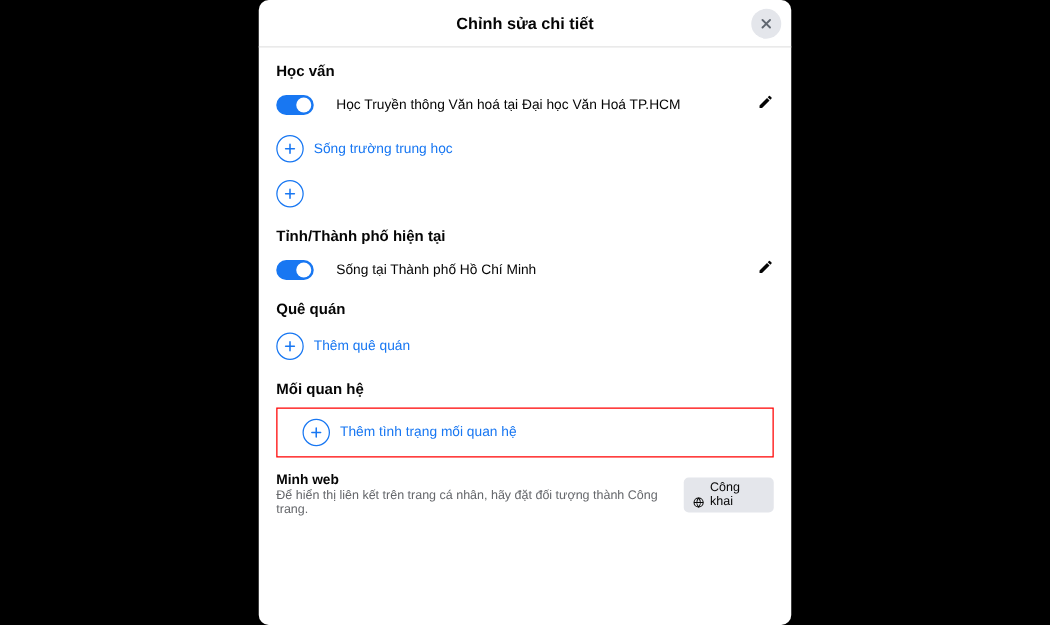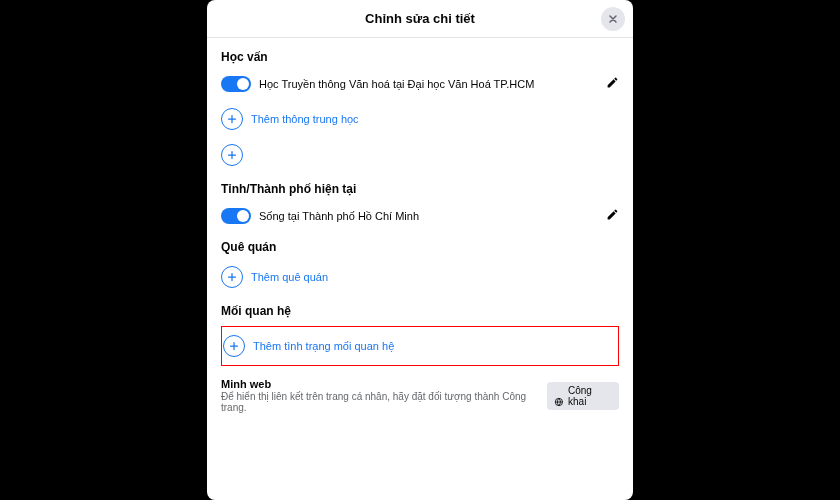--- a/index.html
+++ b/index.html
@@ -42,40 +42,40 @@
   }
   .plus-icon {
     width: 22px; height: 22px; border-radius: 50%;
     border: 1.6px solid #1877f2;
     display: flex; align-items: center; justify-content: center;
     flex-shrink: 0;
   }
   .plus-icon svg { width: 12px; height: 12px; }
   .add-label { font-size: 11px; color: #1877f2; font-weight: 500; }
   .toggle-row {
-    display: flex; align-items: center; gap: 8px;
+    display: flex; align-items: center; gap: 18px;
     padding: 4px 0; position: relative;
   }
   .toggle {
     width: 30px; height: 16px; border-radius: 10px;
     background: #1877f2; position: relative; flex-shrink: 0;
   }
   .toggle::after {
     content: ""; position: absolute; right: 2px; top: 2px;
     width: 12px; height: 12px; border-radius: 50%; background: #fff;
   }
   .toggle-label { font-size: 11px; color: #050505; }
   .edit-icon {
     position: absolute; right: 0; top: 50%; transform: translateY(-50%);
     cursor: pointer;
   }
   .edit-icon svg { width: 13px; height: 13px; }
   .highlight-box {
     border: 1.5px solid #ff0000;
-    padding: 4px 1px;
+    padding: 4px 20px;
   }
   .info-block { margin-top: 12px; }
   .info-title-row { display: flex; align-items: center; justify-content: space-between; }
   .info-title { font-size: 11px; font-weight: 600; color: #050505; }
   .info-desc { font-size: 10px; color: #65676b; margin-top: 1px; }
   .audience-btn {
     display: flex; align-items: flex-end; gap: 4px;
     background: #e4e6eb; border-radius: 4px; padding: 3px 7px;
     font-size: 10px; color: #050505; font-weight: 500; cursor: pointer;
   }
@@ -123,21 +123,21 @@
           </svg>
       </div>
     </div>
 
     <div class="add-row" style="margin-top:8px;">
       <div class="plus-icon">
         <svg viewBox="0 0 24 24" fill="none" stroke="#1877f2" stroke-width="2.5" stroke-linecap="round">
             <path d="M12 5v14M5 12h14"></path>
           </svg>
       </div>
-      <span class="add-label">Thêm thông trung học</span>
+      <span class="add-label">Sống trường trung học</span>
     </div>
 
     <div class="add-row" style="margin-top:6px;">
       <div class="plus-icon">
         <svg viewBox="0 0 24 24" fill="none" stroke="#1877f2" stroke-width="2.5" stroke-linecap="round">
             <path d="M12 5v14M5 12h14"></path>
           </svg>
       </div>
     </div>
 

